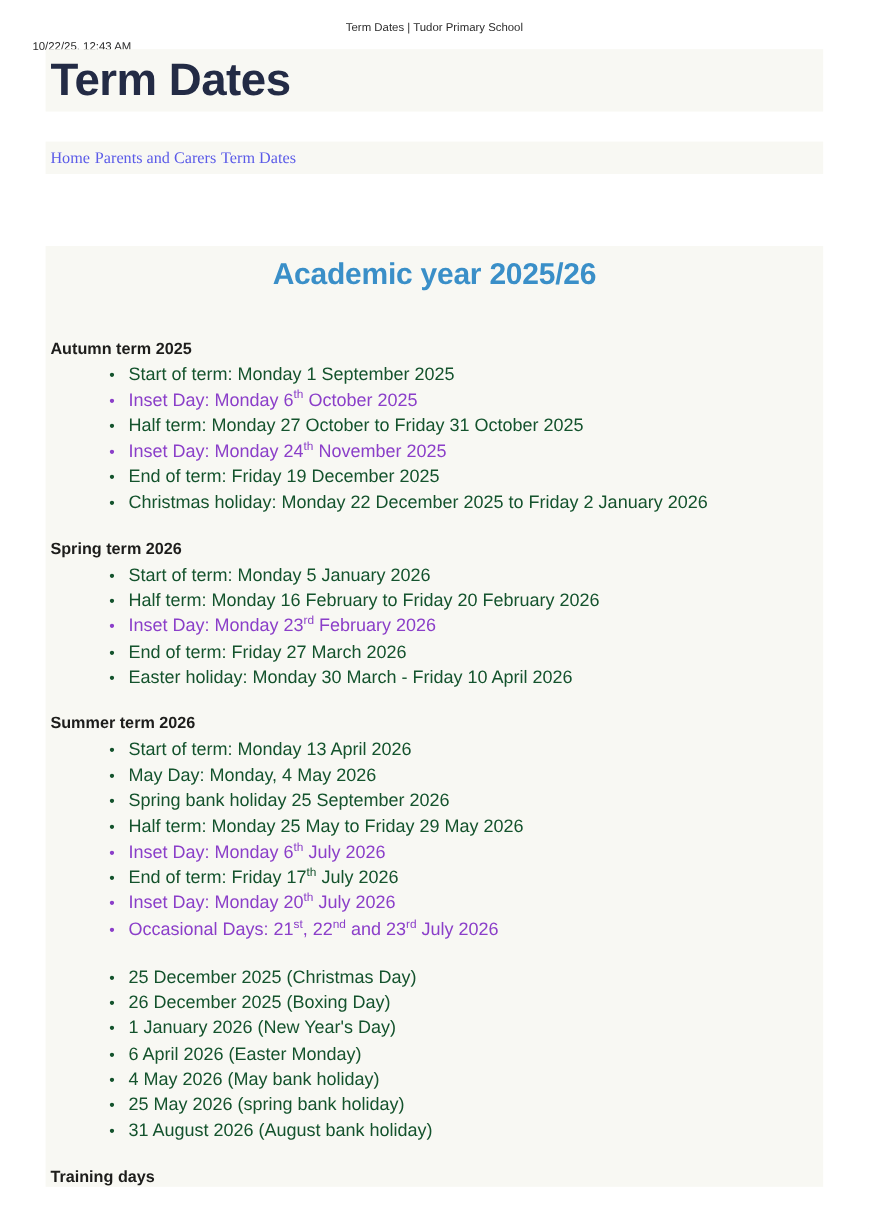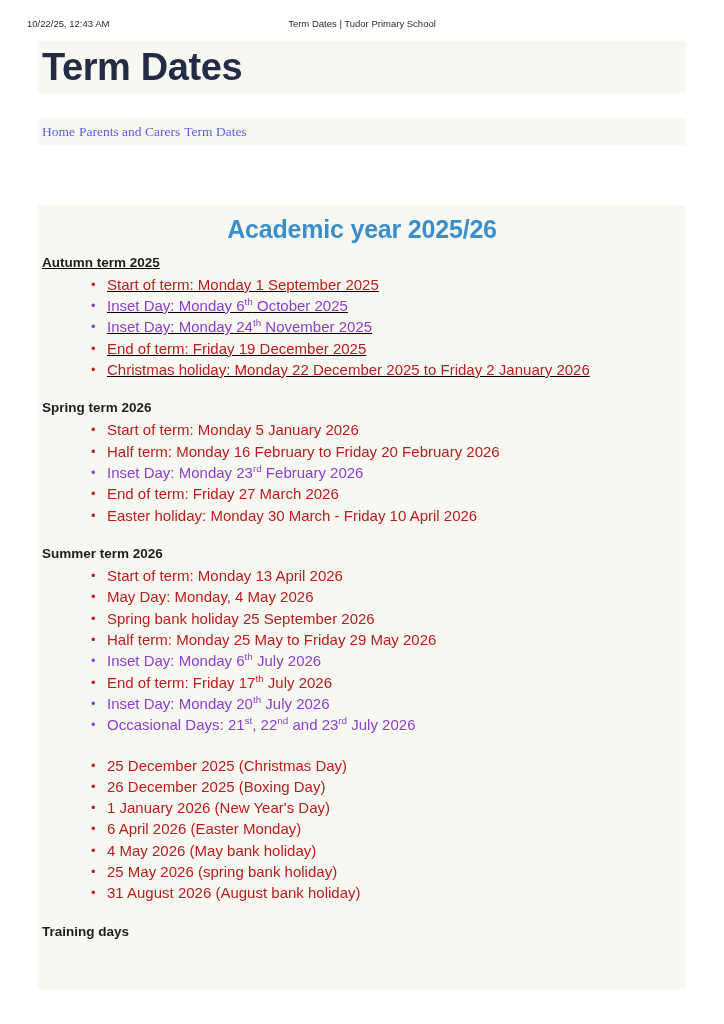--- a/index.html
+++ b/index.html
@@ -20,21 +20,21 @@
 
   
   .print-header {
     position: absolute;
     top: 17px; left: 0; right: 0;
     height: 14px;
     font-size: 9.5px;
     color: #2b2b2b;
     line-height: 14px;
   }
-  .print-header .ph-left  { position: absolute; left: 27px; top: 0; white-space: nowrap; }
+  .print-header .ph-left  { position: absolute; left: 27px; top: 16px; white-space: nowrap; }
   .print-header .ph-center{ position: absolute; left: 0; right: 0; top: 0; text-align: center; white-space: nowrap; }
 
   
   .print-footer {
     position: absolute;
     left: 0; right: 0; top: 994px;
     height: 14px;
     font-size: 9.5px;
     color: #2b2b2b;
     line-height: 14px;
@@ -98,40 +98,40 @@
     font-weight: bold;
     color: #3a8fc8;
     text-align: center;
     margin: 0;
     padding-top: 8px;
     line-height: 1.3;
     letter-spacing: -0.2px;
   }
 
   .term-section { margin-top: 19px; }
-  .term-section.first { margin-top: 8px; text-decoration: underline; }
+  .term-section.first { margin-top: 36px; }
 
   .term-heading {
     font-size: 13.5px;
     font-weight: bold;
     color: #1d1d1b;
     margin: 0 0 2px 0;
     line-height: 1.35;
   }
 
   ul.term-list {
     list-style: none;
     margin: 0;
     padding: 0;
   }
   ul.term-list li {
     position: relative;
     font-size: 15px;
     line-height: 21.3px;
-    color: #b91c1c;
+    color: #14532d;
     padding-left: 65px;
     white-space: nowrap;
   }
   ul.term-list li::before {
     content: "\2022";
     position: absolute;
     left: 49px;
     top: 0;
     font-size: 13px;
     line-height: 21.3px;
@@ -167,20 +167,21 @@
   </div>
 
   <div class="band main-band">
     <h2 class="academic-heading">Academic year 2025/26</h2>
     <div id="sections-root">
         <div class="term-section first">
           <div class="term-heading">Autumn term 2025</div>
           <ul class="term-list">
             <li class="">Start of term: Monday 1 September 2025</li>
             <li class="inset">Inset Day: Monday 6<sup>th</sup> October 2025</li>
+            <li class="">Half term: Monday 27 October to Friday 31 October 2025</li>
             <li class="inset">Inset Day: Monday 24<sup>th</sup> November 2025</li>
             <li class="">End of term: Friday 19 December 2025</li>
             <li class="">Christmas holiday: Monday 22 December 2025 to Friday 2 January 2026</li>
           </ul>
         </div>
         <div class="term-section">
           <div class="term-heading">Spring term 2026</div>
           <ul class="term-list">
             <li class="">Start of term: Monday 5 January 2026</li>
             <li class="">Half term: Monday 16 February to Friday 20 February 2026</li>

